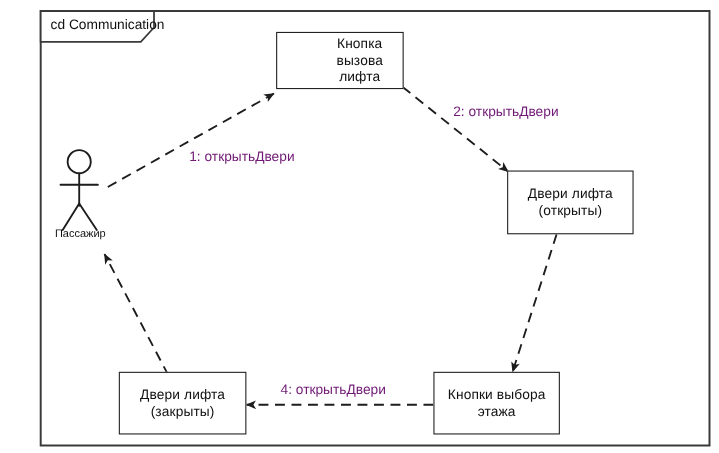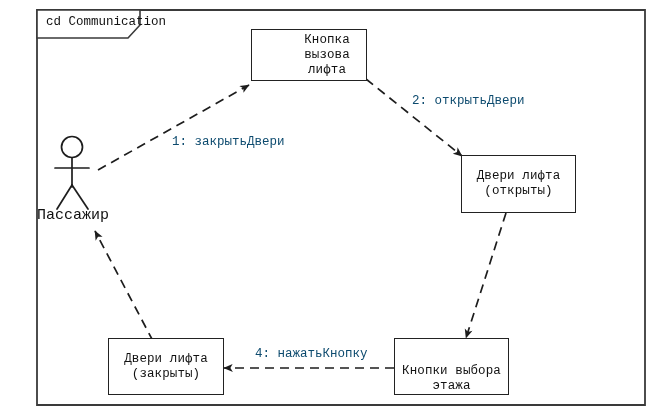--- a/index.html
+++ b/index.html
@@ -14,21 +14,20 @@
     color: #1a1a1a;
     position: relative;
     overflow: hidden;
   }
   #diagram-root {
     position: absolute;
     left: 0;
     top: 0;
     width: 654px;
     height: 412px;
-    font-family: Liberation Mono, monospace;
   }
   svg.canvas {
     position: absolute;
     left: 0;
     top: 0;
     width: 654px;
     height: 412px;
   }
   .node-box {
     position: absolute;
@@ -44,29 +43,29 @@
     letter-spacing: 0.1px;
     color: #111111;
   }
   .node-box .node-label {
     display: block;
     white-space: pre-line;
     padding: 0 4px;
   }
   .actor-label {
     position: absolute;
-    font-size: 15px;
+    font-size: 10px;
     text-align: center;
     color: #111111;
     white-space: nowrap;
   }
   .msg-label {
     position: absolute;
     font-size: 12.5px;
-    color: #0c4a6e;
+    color: #701a75;
     white-space: nowrap;
     background: transparent;
   }
   .frame-title {
     position: absolute;
     font-size: 12.5px;
     color: #111111;
     white-space: nowrap;
   }
 </style>
@@ -110,33 +109,33 @@
   <div class="node-box" style="left:251px; top:29px; width:116px; height:52px;padding-left:36px;">
     <span class="node-label">Кнопка вызова
 лифта</span>
   </div>
 
   <div class="node-box" style="left:461px; top:155px; width:115px; height:58px;">
     <span class="node-label">Двери лифта
 (открыты)</span>
   </div>
 
-  <div class="node-box" style="left:394px; top:338px; width:115px; height:57px;align-items:flex-end;">
+  <div class="node-box" style="left:394px; top:338px; width:115px; height:57px;">
     <span class="node-label">Кнопки выбора
 этажа</span>
   </div>
 
   <div class="node-box" style="left:108px; top:338px; width:116px; height:57px;">
     <span class="node-label">Двери лифта
 (закрыты)</span>
   </div>
 
   <div class="actor-label" style="left:34px; top:207px; width:78px;">Пассажир</div>
 
-  <div class="msg-label" style="left:172px; top:135px;">1: закрытьДвери</div>
+  <div class="msg-label" style="left:172px; top:135px;">1: открытьДвери</div>
 
   <div class="msg-label" style="left:412px; top:94px;">2: открытьДвери</div>
 
 
-  <div class="msg-label" style="left:255px; top:347px;">4: нажатьКнопку</div>
+  <div class="msg-label" style="left:255px; top:347px;">4: открытьДвери</div>
 
 
 </div>
 
 </body></html>

